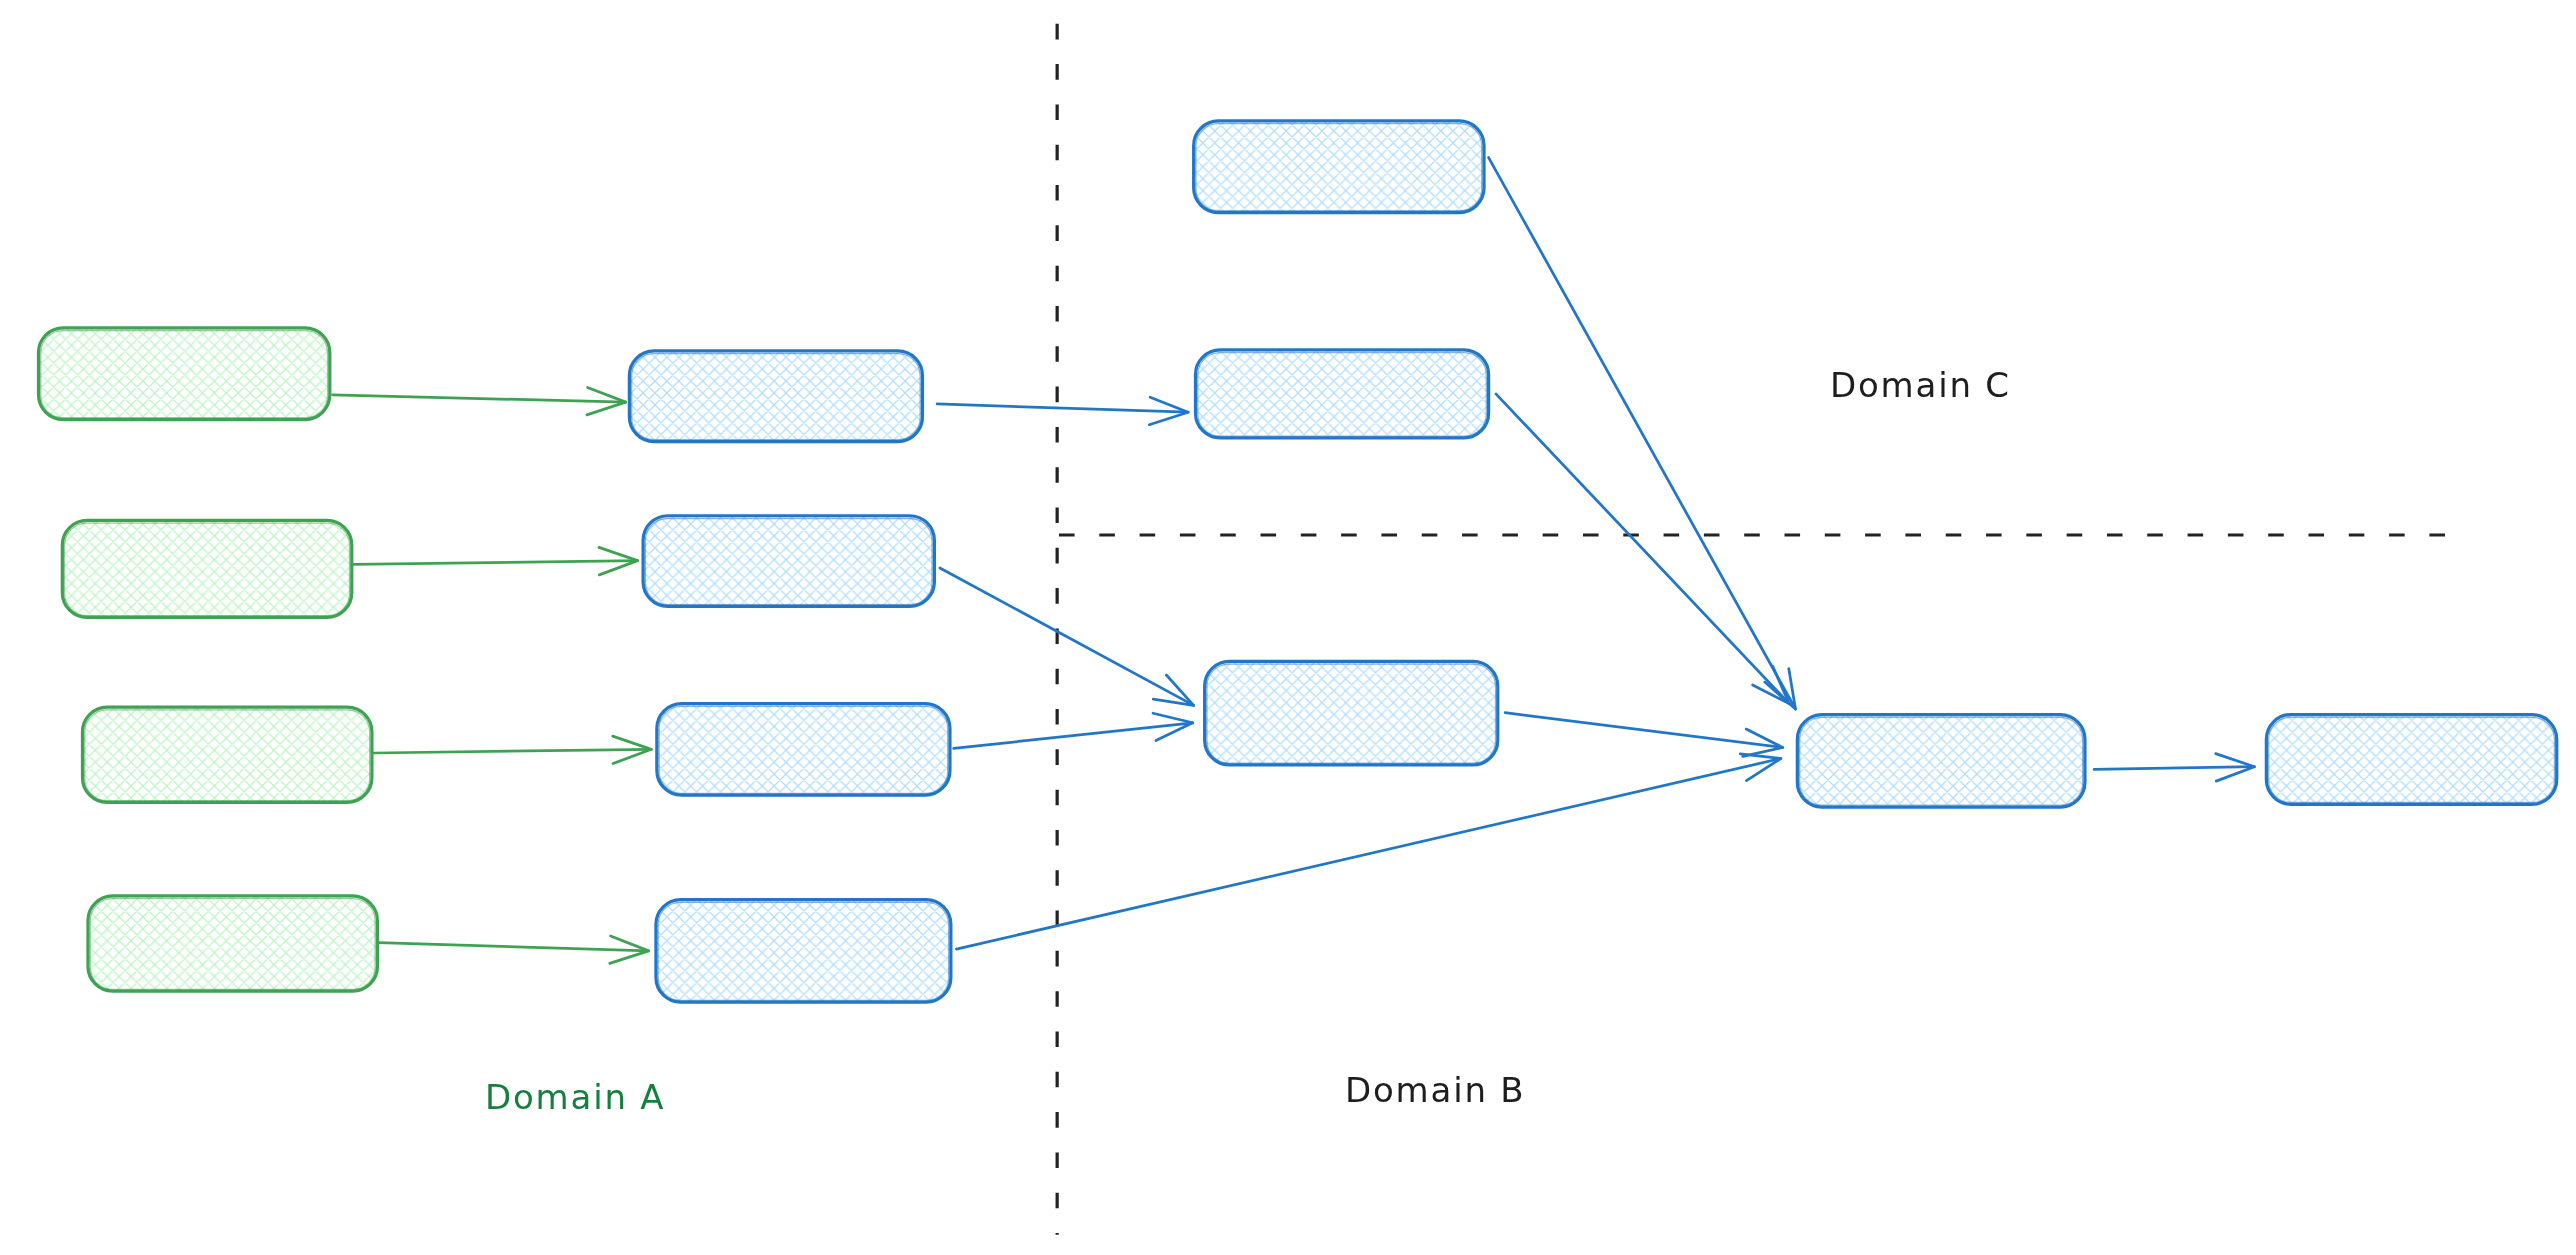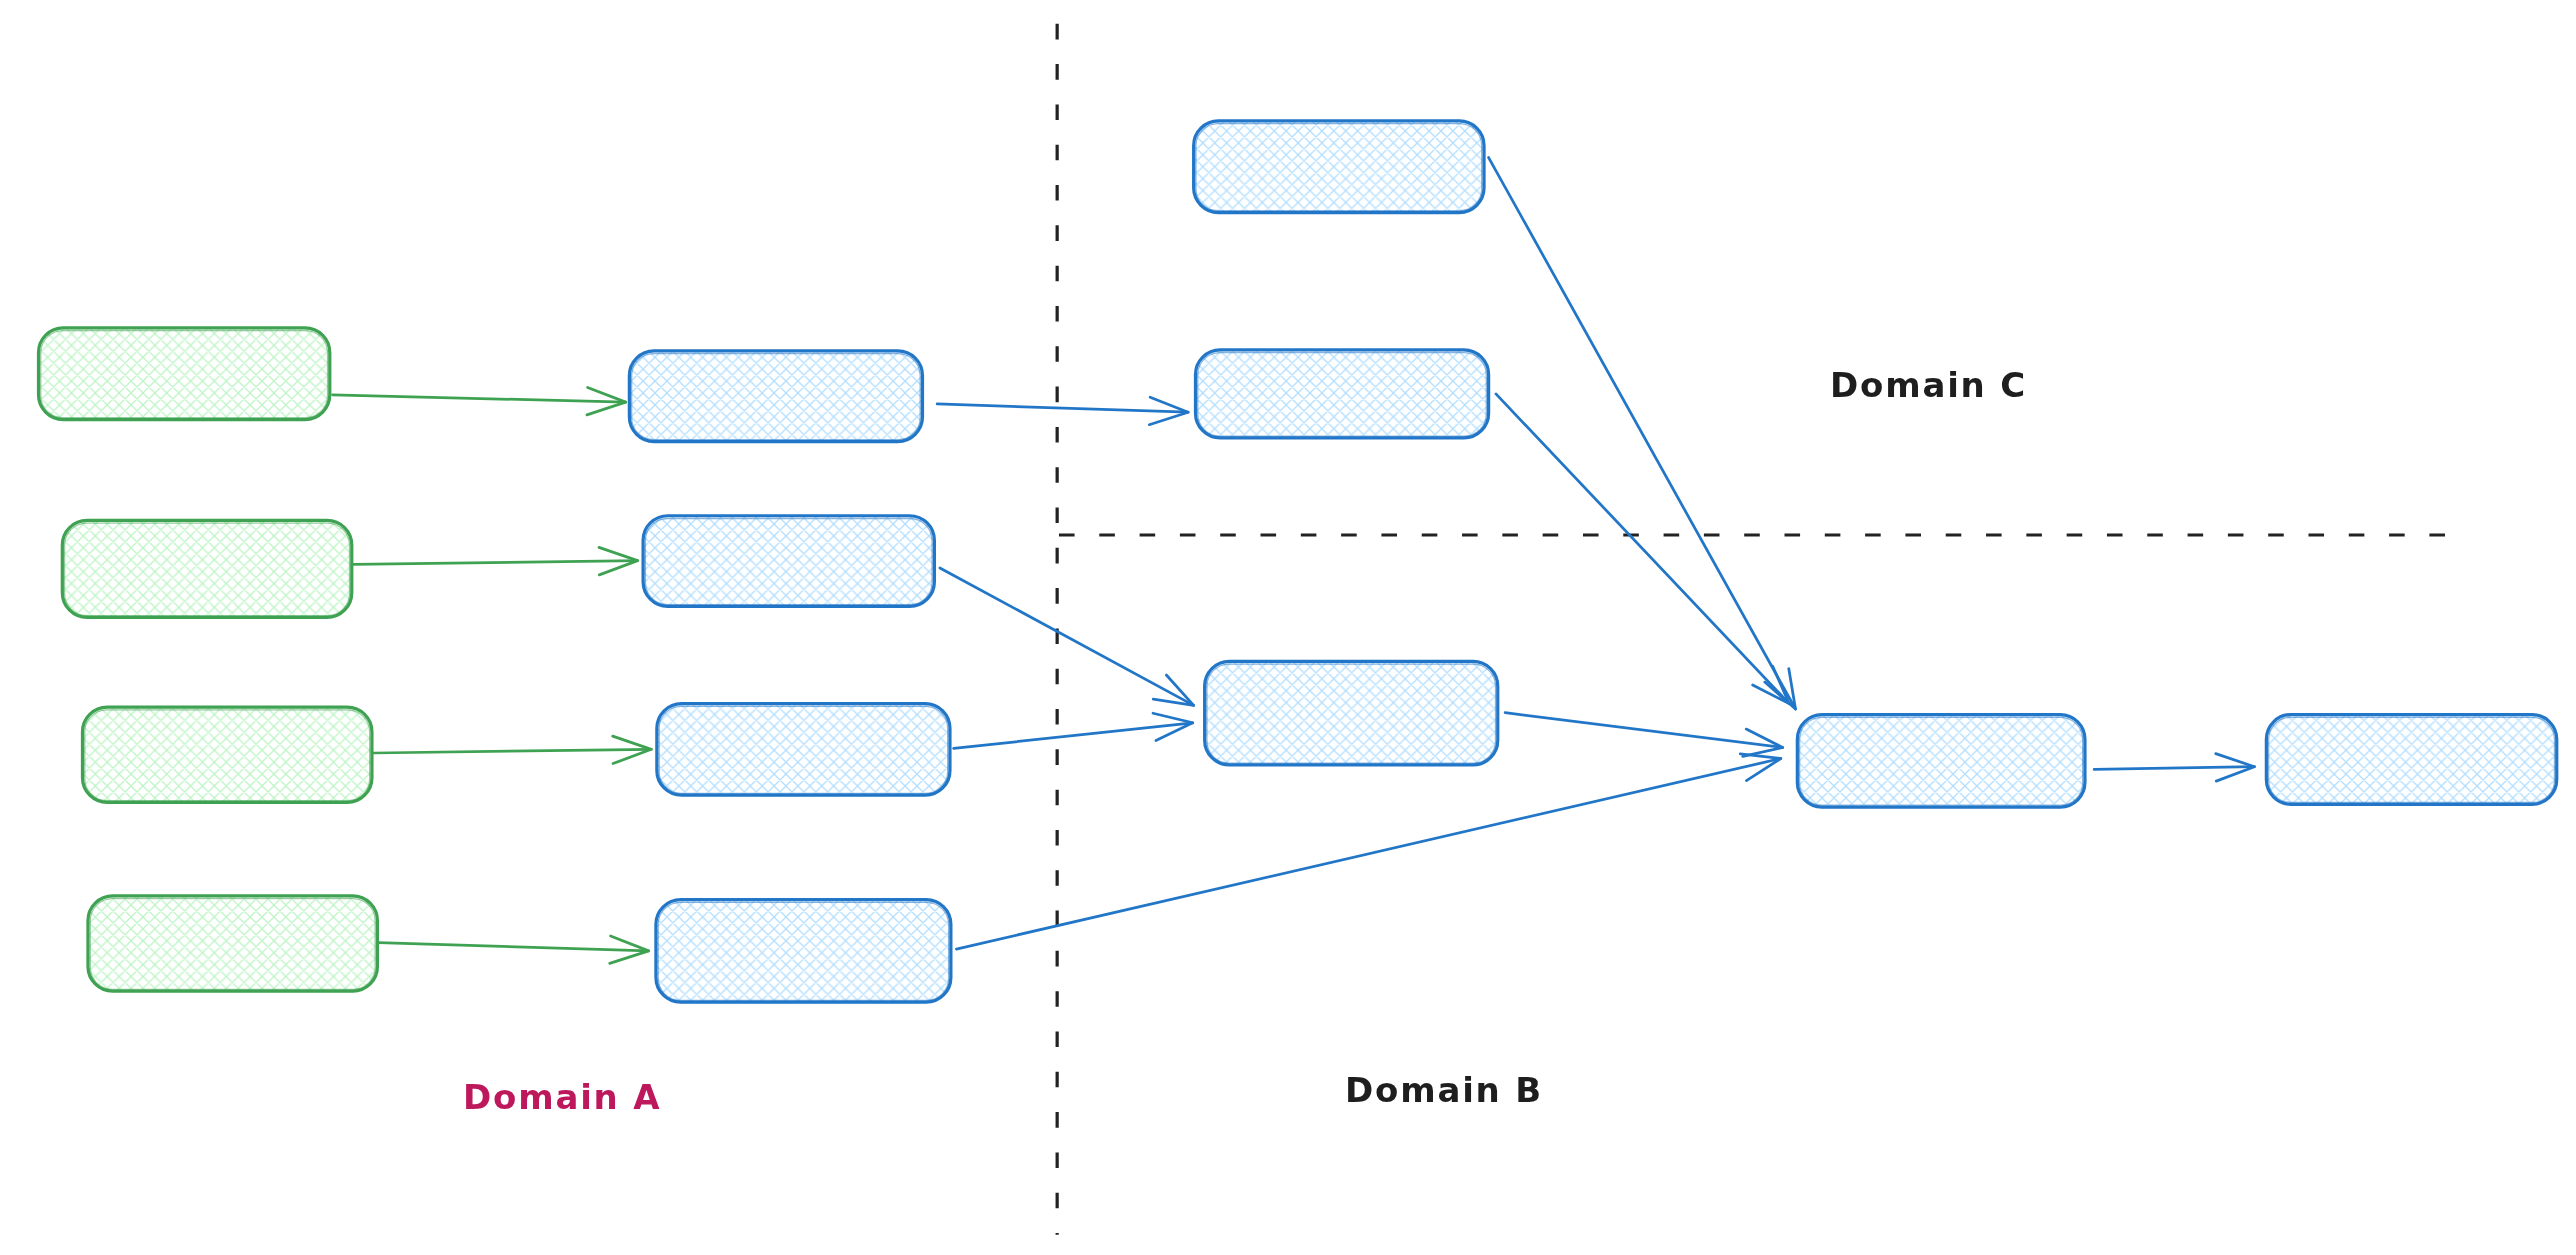--- a/index.html
+++ b/index.html
@@ -18,21 +18,21 @@
     background: #ffffff;
   }
   svg.diagram-svg {
     position: absolute;
     left: 0;
     top: 0;
   }
   .domain-label {
     position: absolute;
     font-size: 34px;
-    font-weight: 700;
+    font-weight: 400;
     letter-spacing: 1.8px;
     color: #1e1e1e;
     white-space: nowrap;
     user-select: none;
   }
 </style>
 </head>
 <body>
 
 <div class="canvas">
@@ -124,17 +124,17 @@
         <rect x="1962" y="780" width="314" height="101" rx="27" ry="27" fill="#ffffff" stroke="none"></rect>
         <rect x="1962" y="780" width="314" height="101" rx="27" ry="27" fill="url(#hatch-blue)" stroke="#2276c7" stroke-width="3.5"></rect>
         <rect x="1964.5" y="783" width="309" height="96" rx="24" ry="24" fill="none" stroke="#2276c7" stroke-width="1.4" opacity="0.55"></rect>
       </g>
       <g>
         <rect x="2474" y="780" width="317" height="98" rx="27" ry="27" fill="#ffffff" stroke="none"></rect>
         <rect x="2474" y="780" width="317" height="98" rx="27" ry="27" fill="url(#hatch-blue)" stroke="#2276c7" stroke-width="3.5"></rect>
         <rect x="2476.5" y="783" width="312" height="93" rx="24" ry="24" fill="none" stroke="#2276c7" stroke-width="1.4" opacity="0.55"></rect>
       </g>
     </svg>
-  <div class="domain-label" style="left: 463px; top: 1077px; color: #be185d;">Domain A</div>
+  <div class="domain-label" style="left: 485px; top: 1077px; color: #15803d;">Domain A</div>
   <div class="domain-label" style="left: 1345px; top: 1070px; color: rgb(30, 30, 30);">Domain B</div>
   <div class="domain-label" style="left: 1830px; top: 365px; color: rgb(30, 30, 30);">Domain C</div>
 </div>
 
 
 </body></html>

